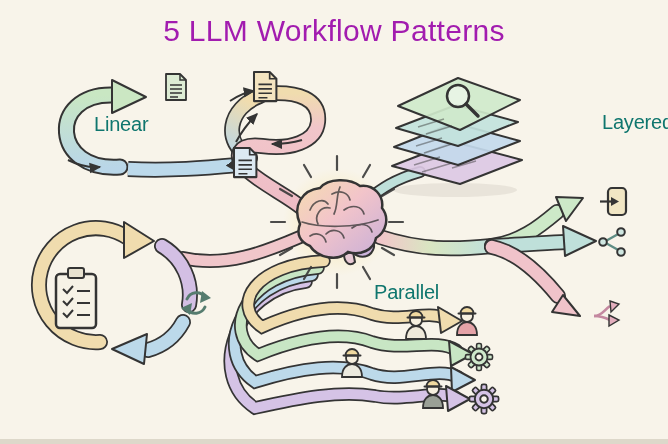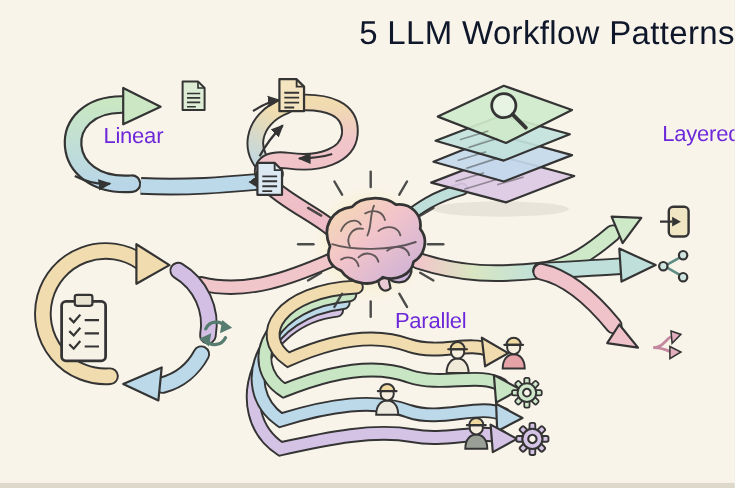--- a/index.html
+++ b/index.html
@@ -1,20 +1,20 @@
 <!DOCTYPE html>
 <html><head>
 <meta charset="utf-8">
 <style>
   html,body{margin:0;padding:0;}
   body{background:#e9e6dd;font-family:"Liberation Sans",sans-serif;}
   .stage{position:relative;width:668px;height:444px;background:#f8f4ea;overflow:hidden;}
   .stage svg{position:absolute;left:0;top:0;}
-  .label{position:absolute;color:#6d28d9;font-size:20px;letter-spacing:-0.2px;white-space:nowrap;text-align:center;}
-  .title{position:absolute;left:0;right:0;top:14px;text-align:right;color:#0f172a;
+  .label{position:absolute;color:#0f766e;font-size:20px;letter-spacing:-0.2px;white-space:nowrap;text-align:center;}
+  .title{position:absolute;left:0;right:0;top:14px;text-align:center;color:#a21caf;
          font-size:30px;font-weight:500;letter-spacing:0.3px;}
   .bottom-strip{position:absolute;left:0;right:0;bottom:0;height:5px;background:rgba(150,142,120,0.28);}
 </style>
 </head>
 <body>
 
 <div class="stage">
 
 <svg width="668" height="444" viewBox="0 0 668 444">
   <defs>
@@ -237,16 +237,16 @@
       <path d="M 352 228 C 360 222 370 224 372 232"></path>
       <path d="M 326 234 C 332 228 342 230 344 238"></path>
       <path d="M 310 236 C 316 232 324 234 326 242"></path>
     </g>
   </g>
 </svg>
 
 <div class="title">5 LLM Workflow Patterns</div>
 <div class="label" style="left:94px;top:113px;">Linear</div>
 <div class="label" style="left:562px;top:111px;margin-left:40px;">Layered</div>
-<div class="label" style="left:359px;top:281px;">Parallel</div>
+<div class="label" style="left:374px;top:281px;">Parallel</div>
 
 <div class="bottom-strip"></div>
 </div>
 
 </body></html>

